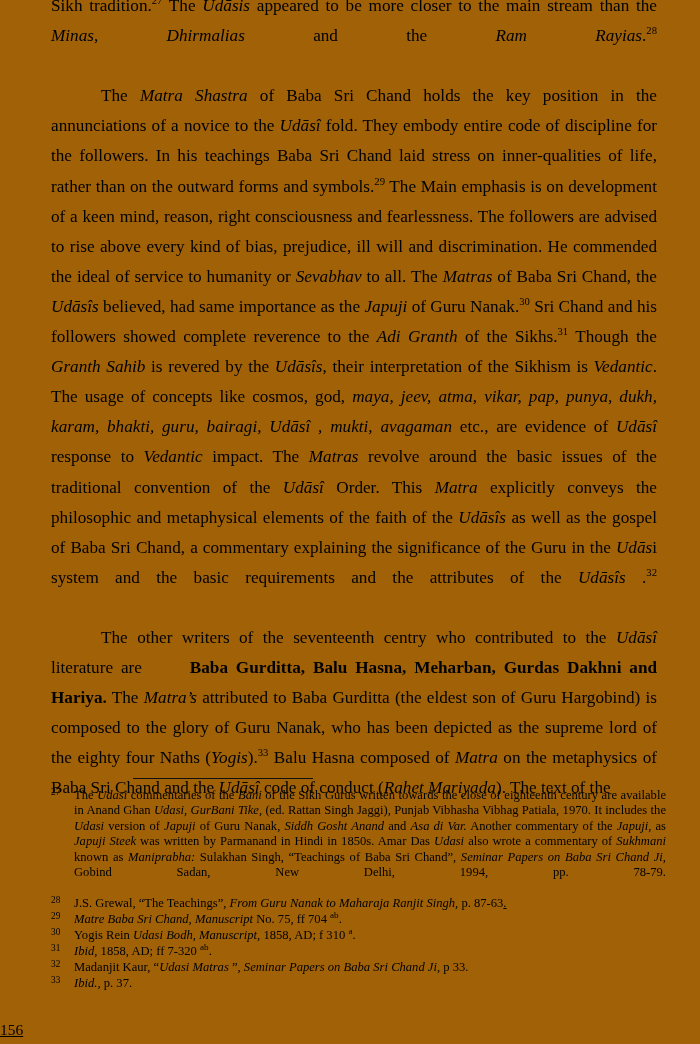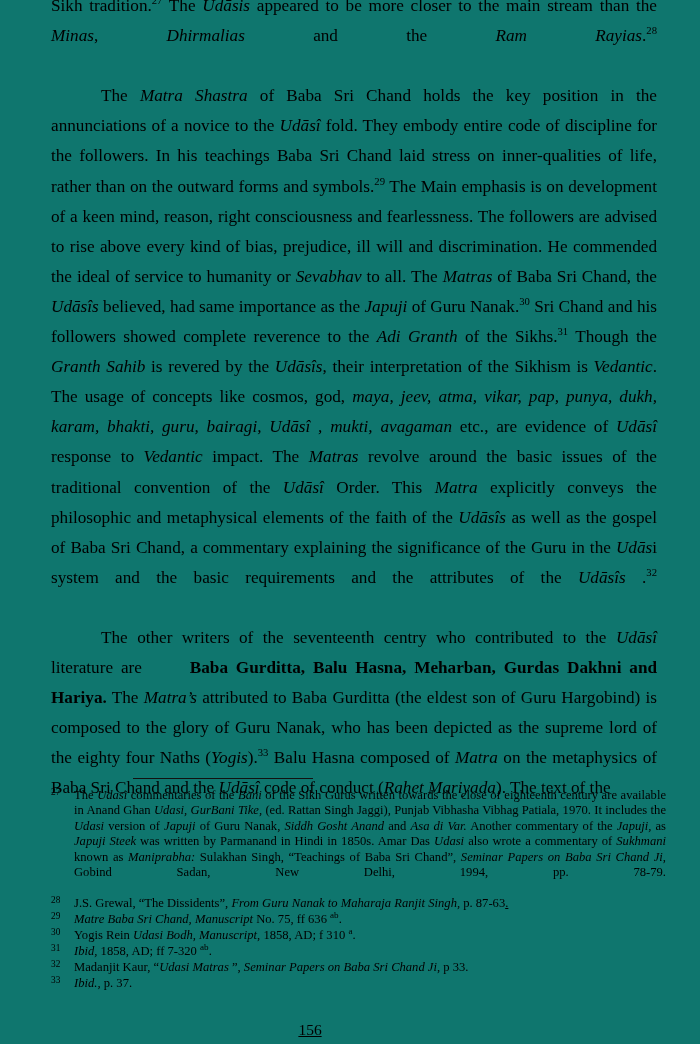--- a/index.html
+++ b/index.html
@@ -8,21 +8,21 @@
     background: #ffffff;
   }
   body {
     font-family: "Liberation Serif", "DejaVu Serif", serif;
     color: #000000;
   }
   #page {
     position: relative;
     width: 700px;
     height: 1044px;
-    background: #0f766e;
+    background: #a16207;
     overflow: hidden;
   }
   
   #body-text {
     position: absolute;
     left: 51px;
     top: -9px;
     width: 606px;
   }
   .para {
@@ -103,21 +103,21 @@
     display: inline-block;
     width: 100%;
   }
 
   
   #page-number {
     position: absolute;
     left: 0;
     top: 1021px;
     width: 620px;
-    text-align: center;
+    text-align: left;
     font-size: 15.5px;
     text-decoration: underline;
   }
 </style>
 </head>
 <body>
 
 <div id="page">
 
   <div id="body-text">
@@ -128,25 +128,25 @@
 
   <div id="fn-rule"></div>
 
   <div id="footnotes">
       <div class="fn justified">
         <span class="fn-num">27</span>
         <span class="fn-body"><span>The </span><span class="it">Udasi</span><span> commentaries of the </span><span class="it">Bani</span><span> of the Sikh Gurus written towards the close of eighteenth century are available in Anand Ghan </span><span class="it">Udasi, GurBani Tike,</span><span> (ed. Rattan Singh Jaggi), Punjab Vibhasha Vibhag Patiala, 1970. It includes the </span><span class="it">Udasi</span><span> version of </span><span class="it">Japuji</span><span> of Guru Nanak, </span><span class="it">Siddh Gosht Anand</span><span> and </span><span class="it">Asa di Var.</span><span> Another commentary of the </span><span class="it">Japuji,</span><span> as </span><span class="it">Japuji Steek</span><span> was written by Parmanand in Hindi in 1850s. Amar Das </span><span class="it">Udasi</span><span> also wrote a commentary of </span><span class="it">Sukhmani</span><span> known as </span><span class="it">Maniprabha:</span><span> Sulakhan Singh, “Teachings of Baba Sri Chand”, </span><span class="it">Seminar Papers on Baba Sri Chand Ji</span><span>, Gobind Sadan, New Delhi, 1994, pp. 78-79.</span></span>
       </div>
       <div class="fn">
         <span class="fn-num">28</span>
-        <span class="fn-body"><span>J.S. Grewal, “The Dissidents”, </span><span class="it">From Guru Nanak to Maharaja Ranjit Singh,</span><span> p. 87-63</span><span style="text-decoration: underline;">.</span></span>
+        <span class="fn-body"><span>J.S. Grewal, “The Teachings”, </span><span class="it">From Guru Nanak to Maharaja Ranjit Singh,</span><span> p. 87-63</span><span style="text-decoration: underline;">.</span></span>
       </div>
       <div class="fn">
         <span class="fn-num">29</span>
-        <span class="fn-body"><span class="it">Matre Baba Sri Chand, Manuscript</span><span> No. 75, ff 636 </span><sup>ab</sup><span>.</span></span>
+        <span class="fn-body"><span class="it">Matre Baba Sri Chand, Manuscript</span><span> No. 75, ff 704 </span><sup>ab</sup><span>.</span></span>
       </div>
       <div class="fn">
         <span class="fn-num">30</span>
         <span class="fn-body"><span>Yogis Rein </span><span class="it">Udasi Bodh, Manuscript</span><span>, 1858, AD; f 310 </span><sup>a</sup><span>.</span></span>
       </div>
       <div class="fn">
         <span class="fn-num">31</span>
         <span class="fn-body"><span class="it">Ibid,</span><span> 1858, AD; ff 7-320 </span><sup>ab</sup><span>.</span></span>
       </div>
       <div class="fn">

